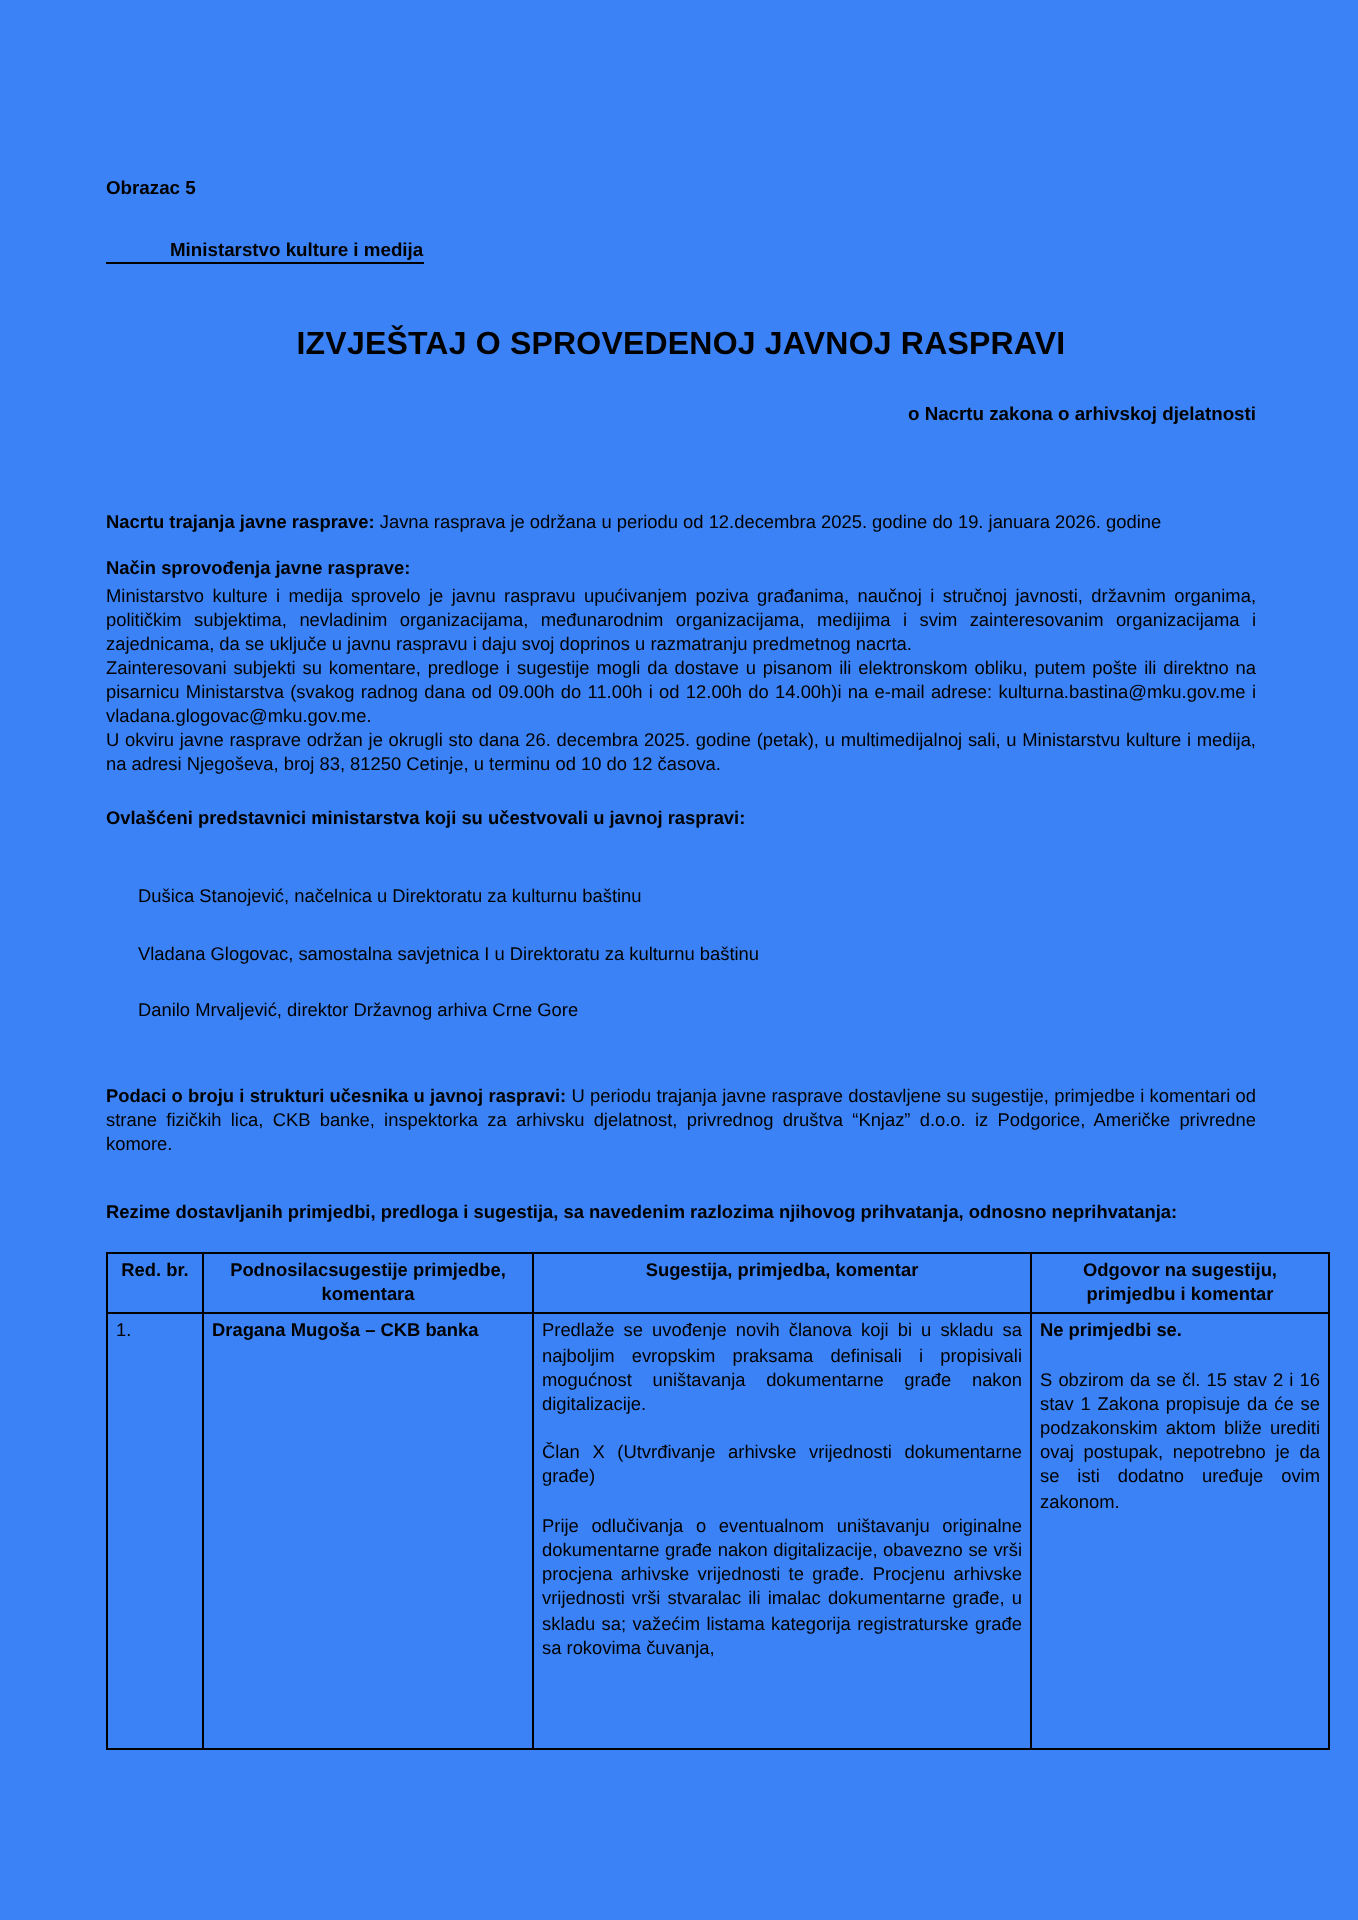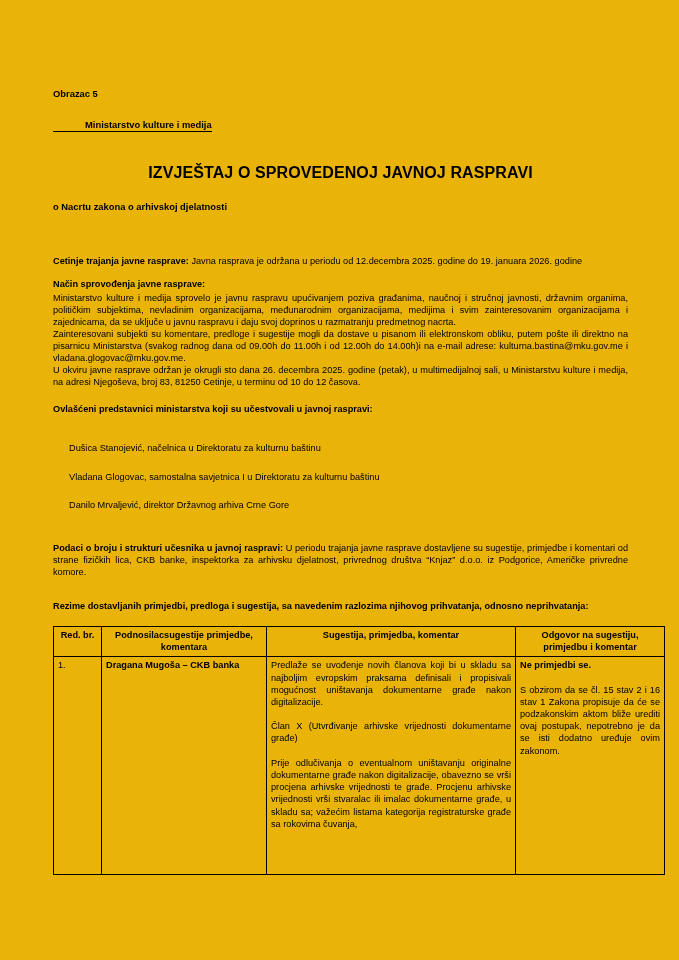--- a/index.html
+++ b/index.html
@@ -11,21 +11,21 @@
     width: 679px;
     height: 960px;
     font-family: "Liberation Sans", sans-serif;
     color: #000000;
     overflow: hidden;
   }
   .page {
     position: relative;
     width: 679px;
     height: 960px;
-    background: #eab308;
+    background: #3b82f6;
     box-sizing: border-box;
     padding: 88px 51px 0 53px;
   }
   .doc-body {
     font-size: 9.2px;
     line-height: 12.1px;
   }
 
   .form-code {
     font-weight: bold;
@@ -44,21 +44,21 @@
   }
 
   .title-main {
     text-align: center;
     font-weight: bold;
     font-size: 16px;
     margin: 0 0 22px 0;
     letter-spacing: 0.1px;
   }
   .title-sub {
-    text-align: left;
+    text-align: right;
     font-weight: bold;
     font-size: 9.4px;
     margin: 0 0 42px 0;
   }
 
   .block {
     margin: 0 0 11px 0;
     text-align: justify;
   }
   .lead {
@@ -130,21 +130,21 @@
 
   <div class="doc-body">
 
     <div class="form-code">Obrazac 5</div>
 
     <div class="ministry"><span>Ministarstvo kulture i medija</span></div>
 
     <div class="title-main">IZVJEŠTAJ O SPROVEDENOJ JAVNOJ RASPRAVI</div>
     <div class="title-sub">o Nacrtu zakona o arhivskoj djelatnosti</div>
 
-    <div class="block"><span class="lead">Cetinje trajanja javne rasprave:</span><span> Javna rasprava je održana u periodu od 12.decembra 2025. godine do 19. januara 2026. godine</span></div>
+    <div class="block"><span class="lead">Nacrtu trajanja javne rasprave:</span><span> Javna rasprava je održana u periodu od 12.decembra 2025. godine do 19. januara 2026. godine</span></div>
 
     <div>
       <div class="section-head">Način sprovođenja javne rasprave:</div>
       <p class="para">Ministarstvo kulture i medija sprovelo je javnu raspravu upućivanjem poziva građanima, naučnoj i stručnoj javnosti, državnim organima, političkim subjektima, nevladinim organizacijama, međunarodnim organizacijama, medijima i svim zainteresovanim organizacijama i zajednicama, da se uključe u javnu raspravu i daju svoj doprinos u razmatranju predmetnog nacrta.</p>
       <p class="para">Zainteresovani subjekti su komentare, predloge i sugestije mogli da dostave u pisanom ili elektronskom obliku, putem pošte ili direktno na pisarnicu Ministarstva (svakog radnog dana od 09.00h do 11.00h i od 12.00h do 14.00h)i na e-mail adrese: kulturna.bastina@mku.gov.me i vladana.glogovac@mku.gov.me.</p>
       <p class="para">U okviru javne rasprave održan je okrugli sto dana 26. decembra 2025. godine (petak), u multimedijalnoj sali, u Ministarstvu kulture i medija, na adresi Njegoševa, broj 83, 81250 Cetinje, u terminu od 10 do 12 časova.</p>
     </div>
 
     <div class="spacer-md"></div>
 

